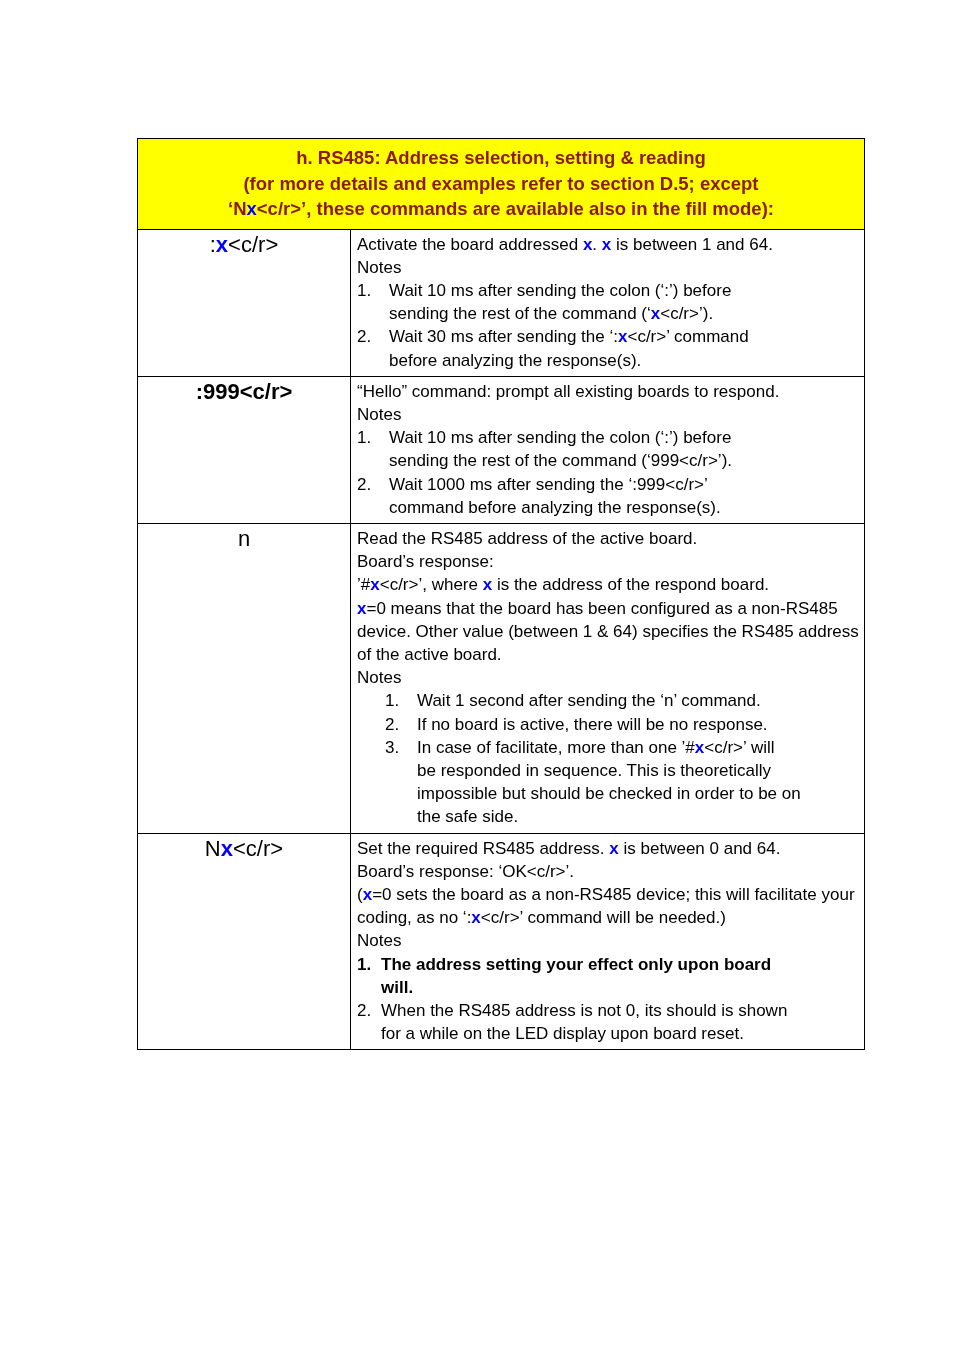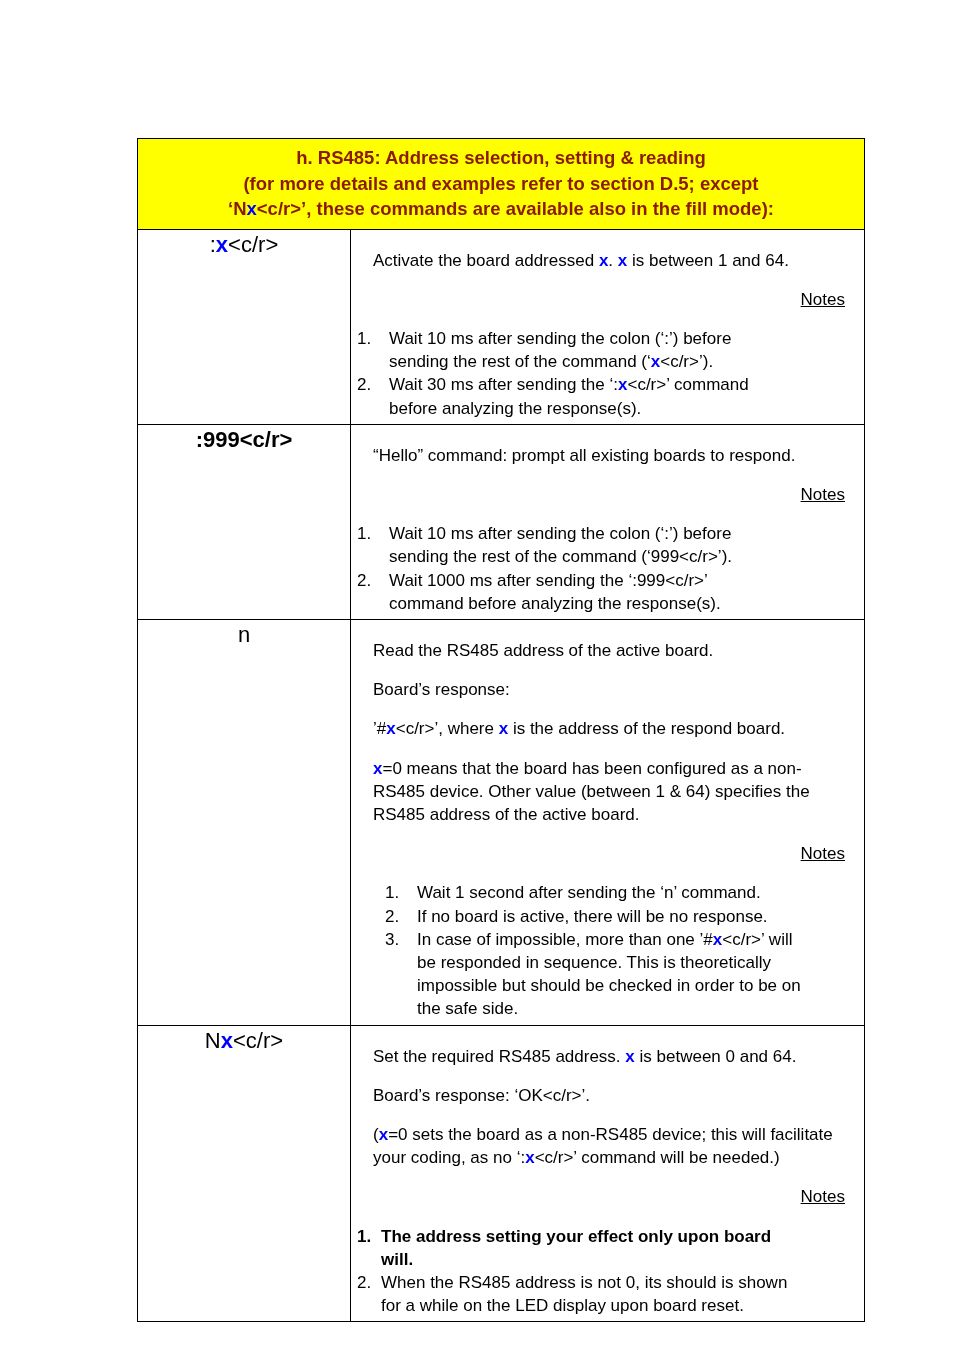--- a/index.html
+++ b/index.html
@@ -80,29 +80,27 @@
     font-weight: bold;
   }
 
   
   .desc-cell {
     padding: 3px 3px 4px 6px !important;
     font-size: 17px;
     line-height: 23.2px;
   }
   .desc-cell p {
-    margin: 16px;
+    margin: 0;
   }
   .desc-cell .bx {
     color: #0000ff;
     font-weight: bold;
   }
   .notes-head {
-    text-decoration: underline;
-    text-align: right;
   }
   .nlist {
     margin: 0;
     padding: 0;
     list-style: none;
   }
   .nlist li {
     position: relative;
     padding-left: 32px;
     margin: 0;
@@ -204,21 +202,21 @@
             <li>
               <span class="num">1.</span>
               <span>Wait 1 second after sending the ‘n’ command.</span>
             </li>
             <li>
               <span class="num">2.</span>
               <span>If no board is active, there will be no response.</span>
             </li>
             <li>
               <span class="num">3.</span>
-              <span>In case of impossible, more than one ’#</span><span class="bx">x</span><span>&lt;c/r&gt;’ will</span><br>
+              <span>In case of facilitate, more than one ’#</span><span class="bx">x</span><span>&lt;c/r&gt;’ will</span><br>
               <span>be responded in sequence. This is theoretically</span><br>
               <span>impossible but should be checked in order to be on</span><br>
               <span>the safe side.</span>
             </li>
           </ul>
         </td>
       </tr>
 
       <tr>
         <td class="cmd-cell">

